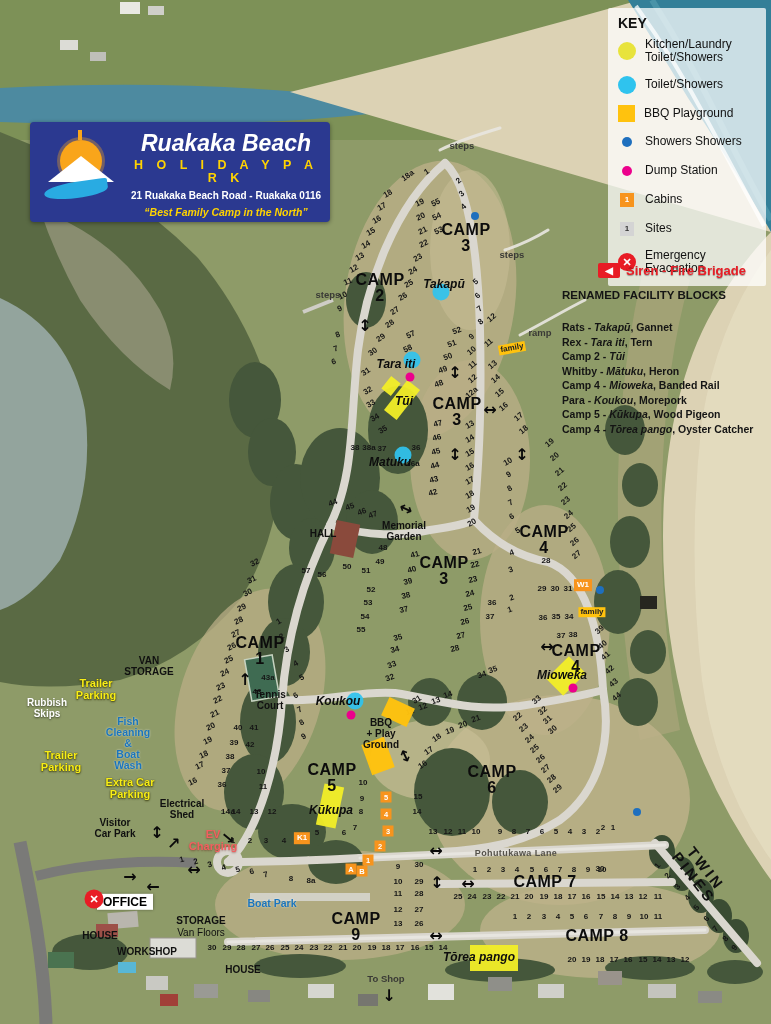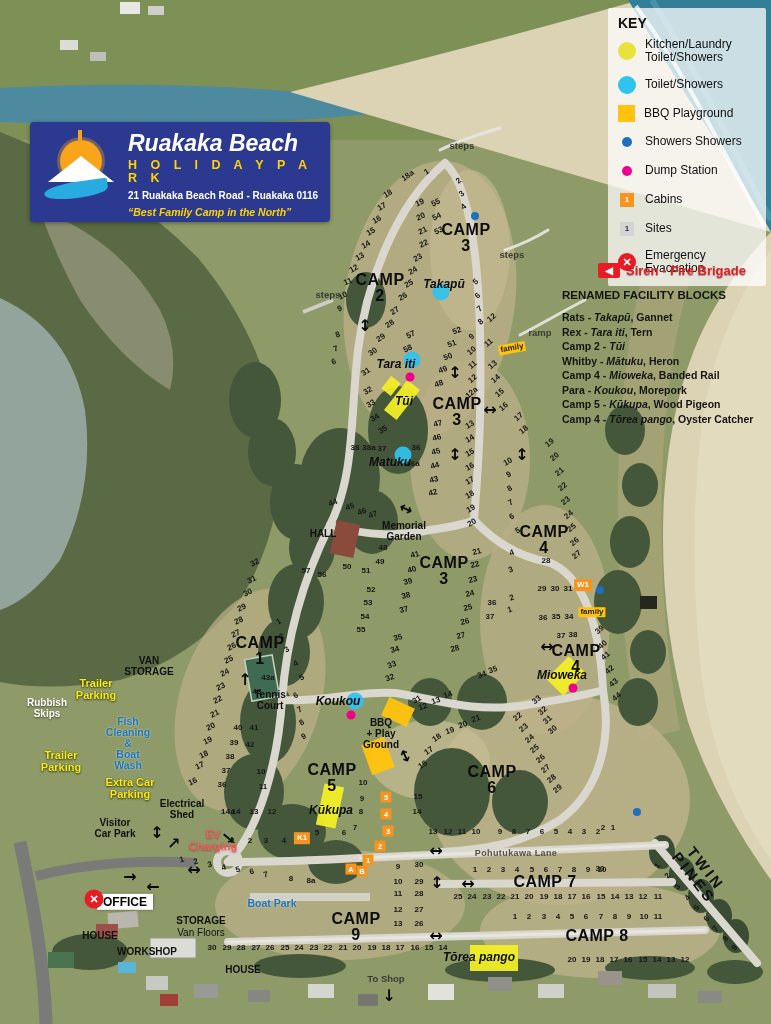--- a/index.html
+++ b/index.html
@@ -35,21 +35,21 @@
   #banner .line{position:absolute;left:0;right:0;top:9px;text-align:center;font-size:16px;}
   #banner b{font-weight:bold;}
   #banner .thanks{position:absolute;right:10px;bottom:1px;font:italic bold 10px/1 "Liberation Sans",sans-serif;}
   
   #logo{position:absolute;left:30px;top:122px;width:300px;height:100px;background:#2b3990;border-radius:4px;box-shadow:0 1px 4px rgba(0,0,0,.4);}
   #logo .art{position:absolute;left:12px;top:12px;width:78px;height:76px;}
   #logo .sun{position:absolute;left:18px;top:6px;width:42px;height:42px;border-radius:50%;background:#f9a51a;box-shadow:0 0 0 3px rgba(249,165,26,.35);}
   #logo .ray{position:absolute;width:4px;height:10px;background:#f9a51a;left:36px;top:-4px;}
   #logo .mtn{position:absolute;left:6px;top:22px;width:0;height:0;border-left:33px solid transparent;border-right:33px solid transparent;border-bottom:26px solid #fff;}
   #logo .river{position:absolute;left:2px;top:48px;width:64px;height:16px;background:#29abe2;border-radius:60% 10% 50% 60%;transform:rotate(-8deg);}
-  #logo .txt{position:absolute;left:98px;top:10px;width:196px;text-align:left;}
+  #logo .txt{position:absolute;left:98px;top:10px;width:196px;text-align:center;}
   #logo .t1{font:italic bold 23px/1 "Liberation Sans",sans-serif;color:#fff;}
   #logo .t2{font:bold 12.5px/1 "Liberation Sans",sans-serif;color:#ffd300;letter-spacing:5px;margin-top:4px;}
   #logo .t3{font:bold 10px/1 "Liberation Sans",sans-serif;color:#fff;margin-top:7px;}
   #logo .t4{font:italic bold 10.5px/1 "Liberation Sans",sans-serif;color:#ffd300;margin-top:6px;}
   
   #key{position:absolute;left:608px;top:8px;width:158px;background:rgba(255,255,255,.74);padding:8px 6px 10px 10px;box-sizing:border-box;border-radius:2px;}
   #key h2{margin:0 0 8px 0;font:bold 14px/1 "Liberation Sans",sans-serif;color:#111;}
   #key ul{margin:0;padding:0;list-style:none;display:flex;flex-direction:column;gap:11px;}
   #key li{display:flex;align-items:center;gap:9px;}
   #key .lab{font:12px/1.12 "Liberation Sans",sans-serif;color:#111;white-space:pre-line;}
@@ -60,21 +60,21 @@
   .sw-blue-dot{width:10px;height:10px;border-radius:50%;background:#1e6fbe;margin:4px;}
   .sw-magenta-dot{width:10px;height:10px;border-radius:50%;background:#ec008c;margin:4px;}
   .sw-cabin-square{width:14px;height:14px;background:#f7941d;color:#fff;font:bold 8px/1 "Liberation Sans",sans-serif;margin:2px;}
   .sw-site-square{width:14px;height:14px;background:#d4d4d4;color:#333;font:bold 8px/1 "Liberation Sans",sans-serif;margin:2px;}
   .sw-emx{width:18px;height:18px;border-radius:50%;background:#e81c25;color:#fff;font:bold 11px/1 "Liberation Sans",sans-serif;}
   #siren{position:absolute;left:598px;top:263px;display:flex;align-items:center;gap:6px;}
   #siren .icon{width:22px;height:15px;background:#e81c25;border-radius:2px;color:#fff;font:bold 10px/15px "Liberation Sans",sans-serif;text-align:center;}
   #siren .lab{font:bold 13px/1 "Liberation Sans",sans-serif;color:#e81c25;text-shadow:0 1px 1px rgba(0,0,0,.35);}
   
   #renamed{position:absolute;left:562px;top:288px;width:208px;color:#141414;}
-  #renamed h3{margin:0 0 8px 0;font:bold 11.5px/1.25 "Liberation Sans",sans-serif;}
+  #renamed h3{margin:0 0 18px 0;font:bold 11.5px/1.25 "Liberation Sans",sans-serif;}
   #renamed .entry{font:bold 10.5px/1.38 "Liberation Sans",sans-serif;}
   #renamed .entry i{font-style:italic;}
   #renamed .note{margin-top:4px;font:bold 10.5px/1.32 "Liberation Sans",sans-serif;white-space:pre-line;}
 </style>
 </head>
 <body>
 
 <div id="stage">
 
   <svg id="bg" width="771" height="1024" viewBox="0 0 771 1024">

